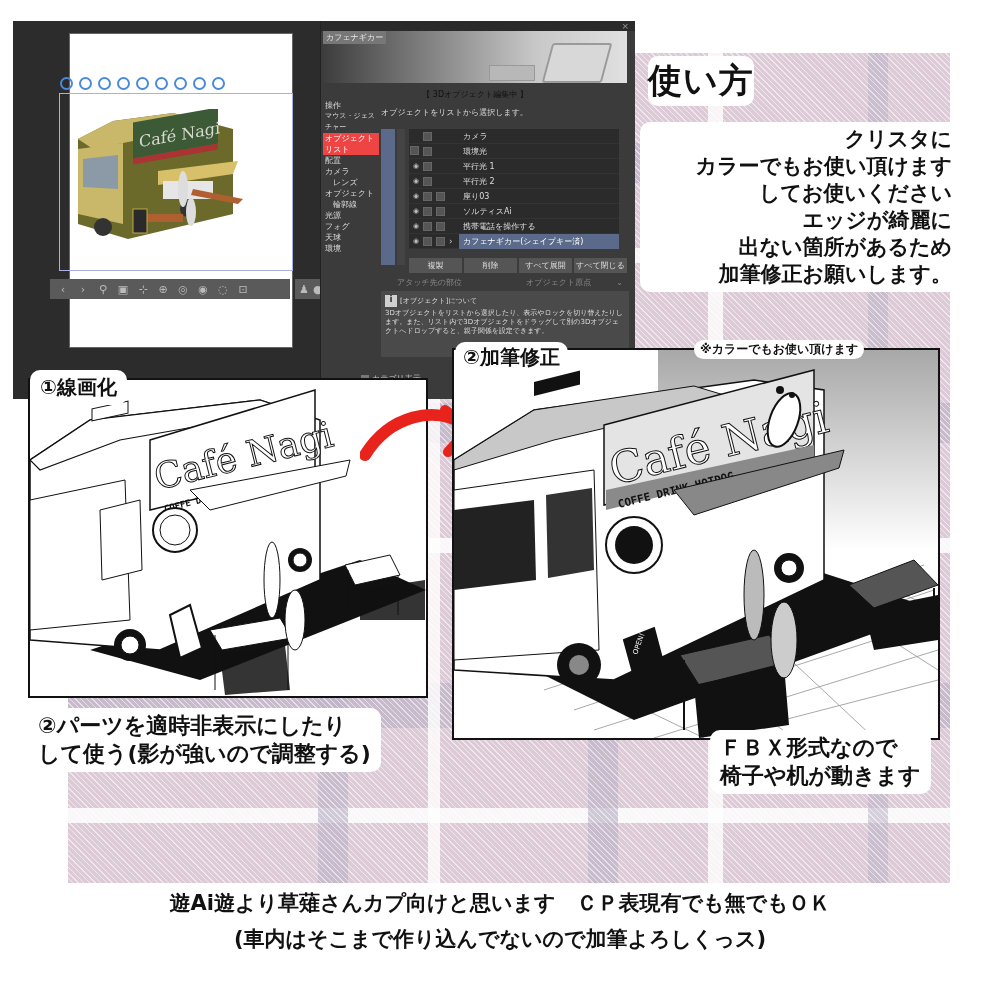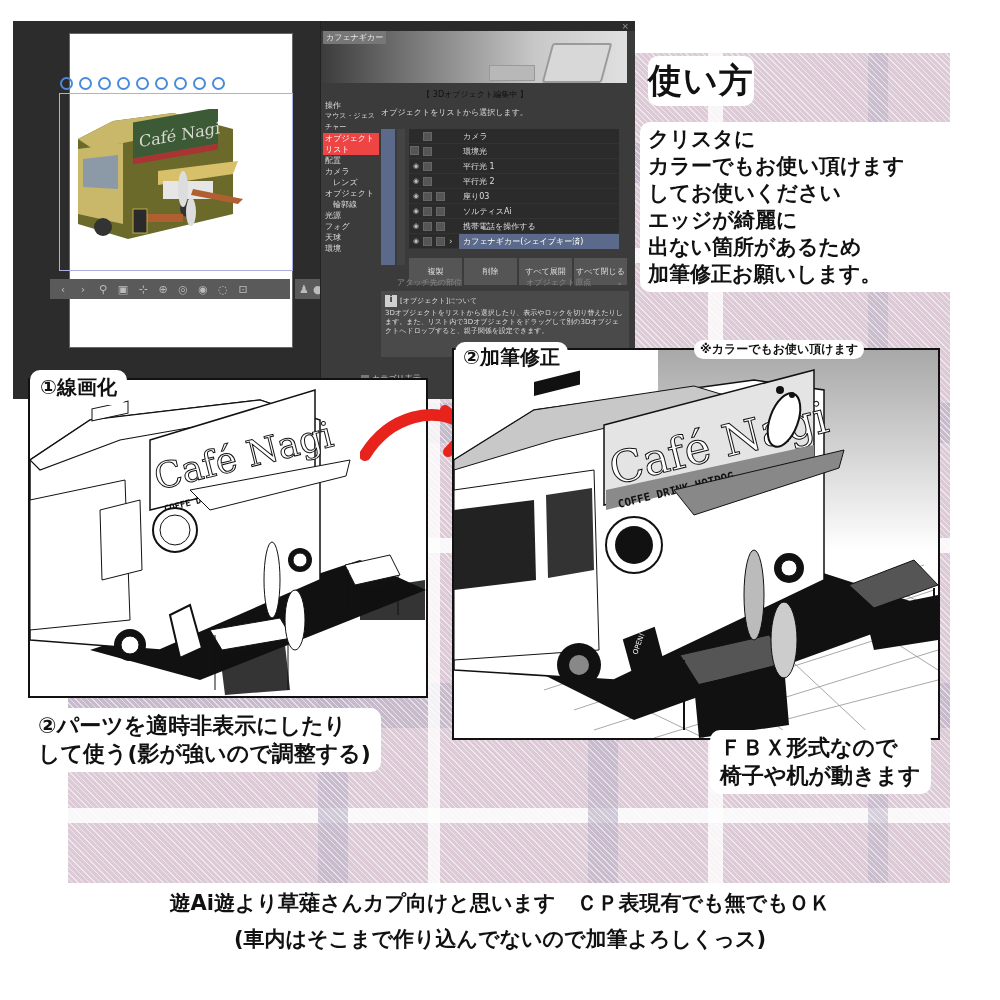--- a/index.html
+++ b/index.html
@@ -84,21 +84,21 @@
   .obj-row .eye { width: 14px; text-align: center; color: #bbb; font-size: 7px; }
   .obj-row .box { width: 9px; height: 9px; background: #555; border: 1px solid #666; margin-right: 4px; }
   .obj-row .box.empty { background: transparent; border-color: transparent; }
   .obj-row .expander { width: 10px; color: #ccc; font-size: 9px; }
   .obj-row .name { padding-left: 4px; }
   .obj-row.selected .name { background: #5b6a8a; color: #fff; flex: 1; padding: 2px 4px; }
   .obj-buttons {
     position: absolute; left: 88px; top: 237px; width: 218px; display: flex; gap: 2px;
   }
   .obj-buttons button {
-    flex: 1; height: 27px; background: #555; color: #ddd; font-size: 8px; border: none; font-family: "DejaVu Sans", sans-serif;
+    flex: 1; height: 15px; background: #555; color: #ddd; font-size: 8px; border: none; font-family: "DejaVu Sans", sans-serif;
   }
   .attach-row {
     position: absolute; left: 60px; top: 255px; width: 246px; height: 13px; font-size: 8px; color: #888; display: flex; align-items: center;
   }
   .attach-row .lbl { width: 120px; padding-left: 16px; }
   .attach-row .val { flex: 1; text-align: center; }
   .info-box {
     position: absolute; left: 60px; top: 270px; width: 248px; height: 66px; background: #4a4a4a; font-size: 7px; color: #ddd; padding: 4px 4px 4px 4px; line-height: 9px;
   }
   .info-icon { display: inline-block; width: 12px; height: 12px; background: #d0d0d0; color: #333; text-align: center; font-weight: bold; font-size: 9px; margin-right: 3px; vertical-align: middle; }
@@ -120,21 +120,21 @@
   .bubble {
     position: absolute; background: #fff; border-radius: 10px;
     font-family: "DejaVu Sans", sans-serif; font-weight: bold; color: #111;
   }
   .label-panel1 { left: 30px; top: 370px; padding: 2px 8px; font-size: 20px; border: 2px solid #fff; }
   .label-panel2 { left: 455px; top: 342px; padding: 2px 8px; font-size: 20px; }
   .label-color { left: 694px; top: 340px; padding: 1px 6px; font-size: 12px; }
 
   .heading { left: 648px; top: 56px; padding: 2px 0; font-size: 34px; letter-spacing: 1px; }
   .howto-text { left: 640px; top: 122px; padding: 4px 8px; font-size: 21px; line-height: 27px; width: 320px; }
-  .howto-text div { white-space: nowrap; }
+  .howto-text div { white-space: nowrap; text-align: right; }
 
   .note-parts { left: 28px; top: 708px; padding: 4px 10px; font-size: 22px; line-height: 28px; white-space: nowrap; }
   .note-fbx { left: 710px; top: 730px; padding: 4px 10px; font-size: 22px; line-height: 28px; white-space: nowrap; }
 
   .footer {
     position: absolute; left: 0; top: 888px; width: 1000px; text-align: center;
     font-weight: bold; font-size: 21px; line-height: 30px; color: #111;
     font-family: "DejaVu Sans", sans-serif;
   }
 

